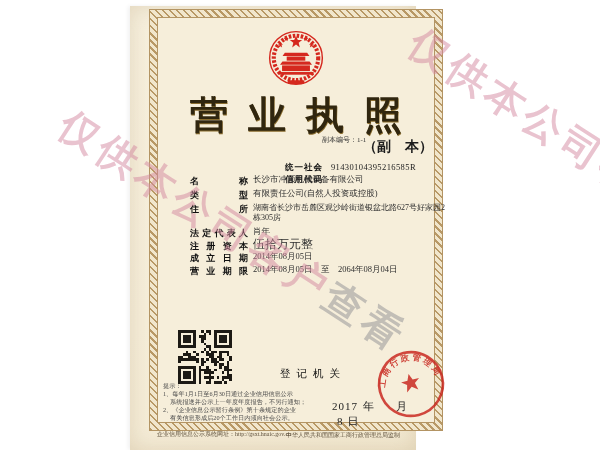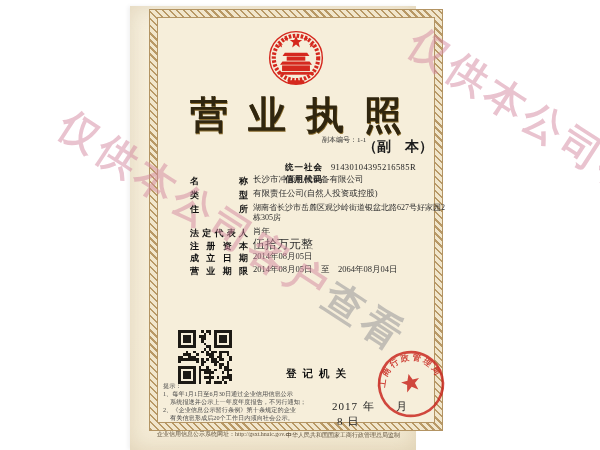--- a/index.html
+++ b/index.html
@@ -31,21 +31,21 @@
   .code-row{position:absolute;left:155px;top:156px;display:flex;gap:4px;align-items:baseline;}
   .code-label{font-size:8.5px;font-weight:700;letter-spacing:1px;color:#111;}
   .code-value{font-size:8.5px;color:#222;letter-spacing:.4px;}
   .row{position:absolute;left:60px;display:flex;gap:5px;}
   .flabel{width:58px;font-size:9px;font-weight:700;color:#111;
     text-align:justify;text-align-last:justify;flex:none;}
   .fvalue{width:200px;font-size:8px;color:#2e2e2e;line-height:9.5px;}
   .qr{position:absolute;left:48px;top:324px;width:54px;height:54px;}
   .notes{position:absolute;left:33px;top:376px;font-size:6.2px;line-height:8px;color:#4a4a4a;width:150px;}
   .notes .indent{padding-left:7px;}
-  .reg-authority{position:absolute;left:156px;top:361px;font-size:10.5px;font-weight:700;
+  .reg-authority{position:absolute;left:150px;top:361px;font-size:10.5px;font-weight:400;
     letter-spacing:6px;color:#111;}
   .reg-date{position:absolute;left:202px;top:393px;font-size:11px;color:#222;}
   .reg-date .y{letter-spacing:1px;}
   .reg-date .u1{margin-left:5px;} .reg-date .u2{margin-left:22px;}
   .reg-date .d{margin-left:5px;} .reg-date .u3{margin-left:5px;}
   .seal{position:absolute;left:245px;top:342px;transform:rotate(-14deg);opacity:.9;}
   .footer-left{position:absolute;left:27px;top:424px;font-size:6px;color:#5f513d;}
   .footer-right{position:absolute;right:16px;top:425px;font-size:6px;color:#5f513d;}
   .wm{position:absolute;font-weight:700;font-size:40px;letter-spacing:5px;white-space:nowrap;
     transform:rotate(33deg);transform-origin:left top;opacity:.5;pointer-events:none;z-index:50;

